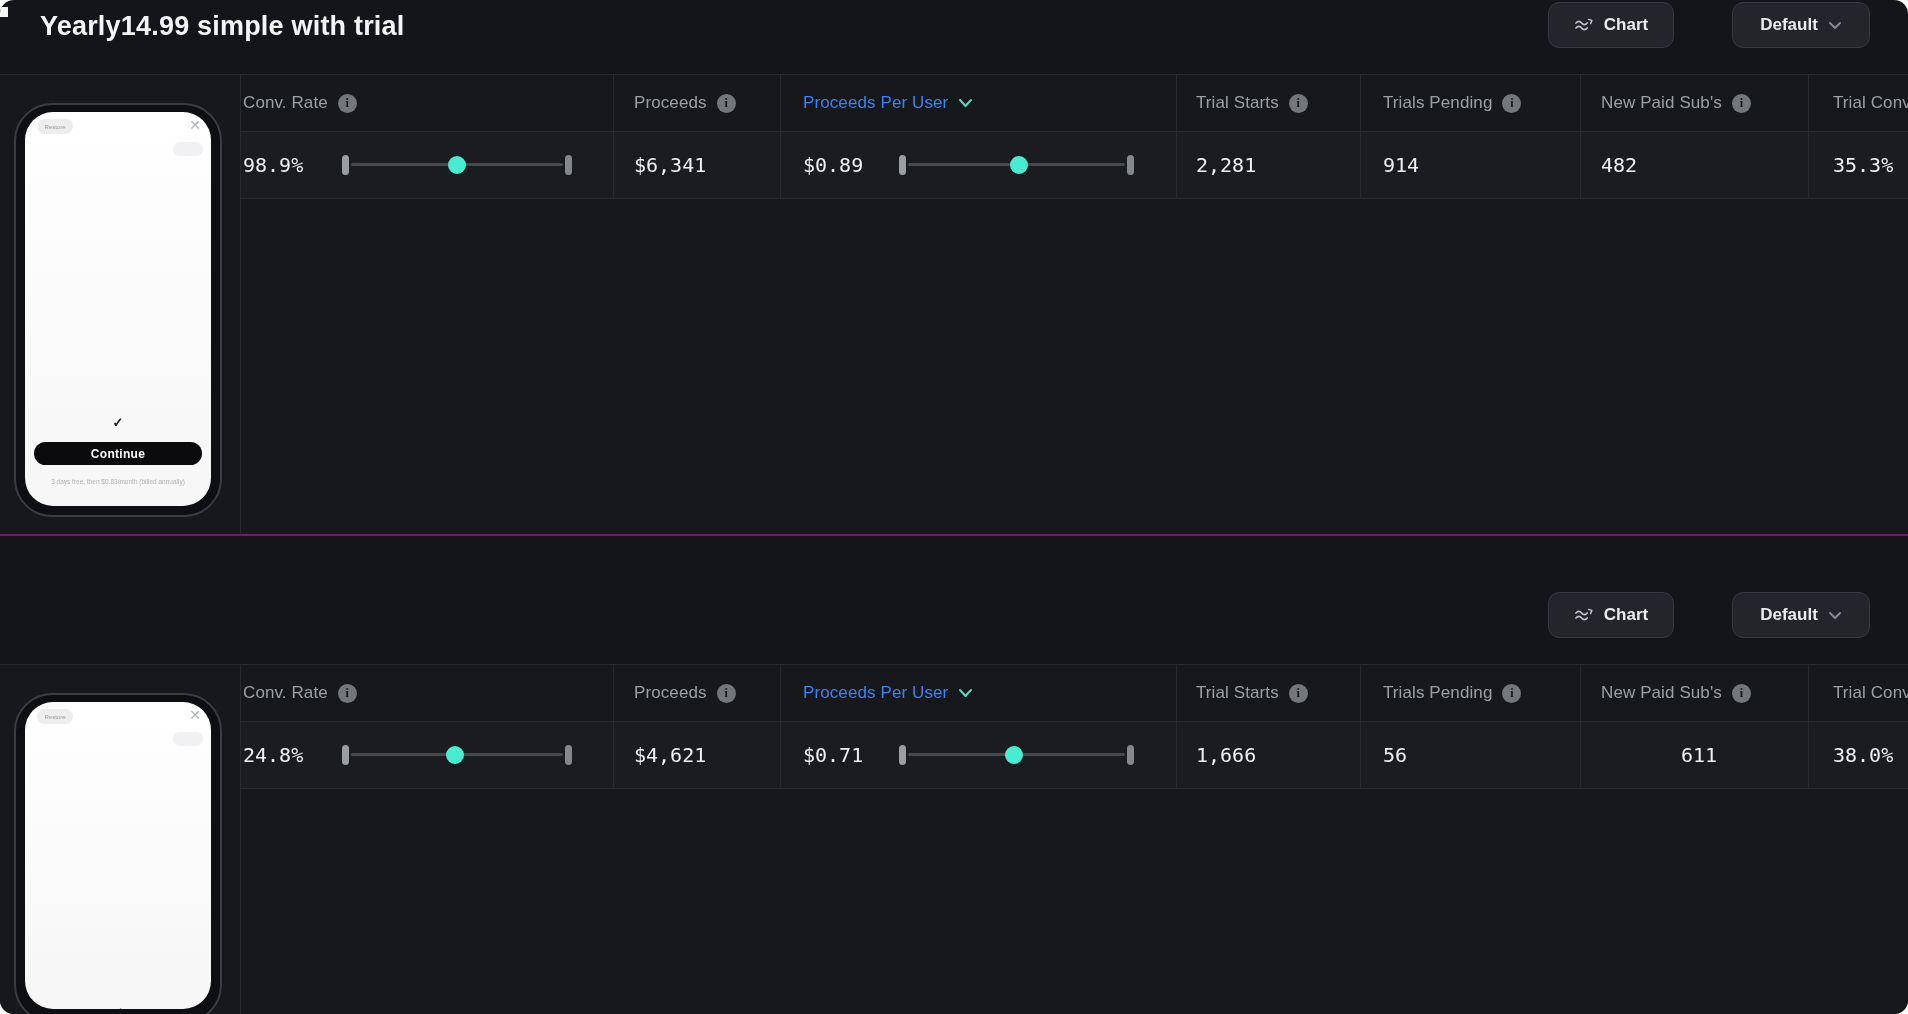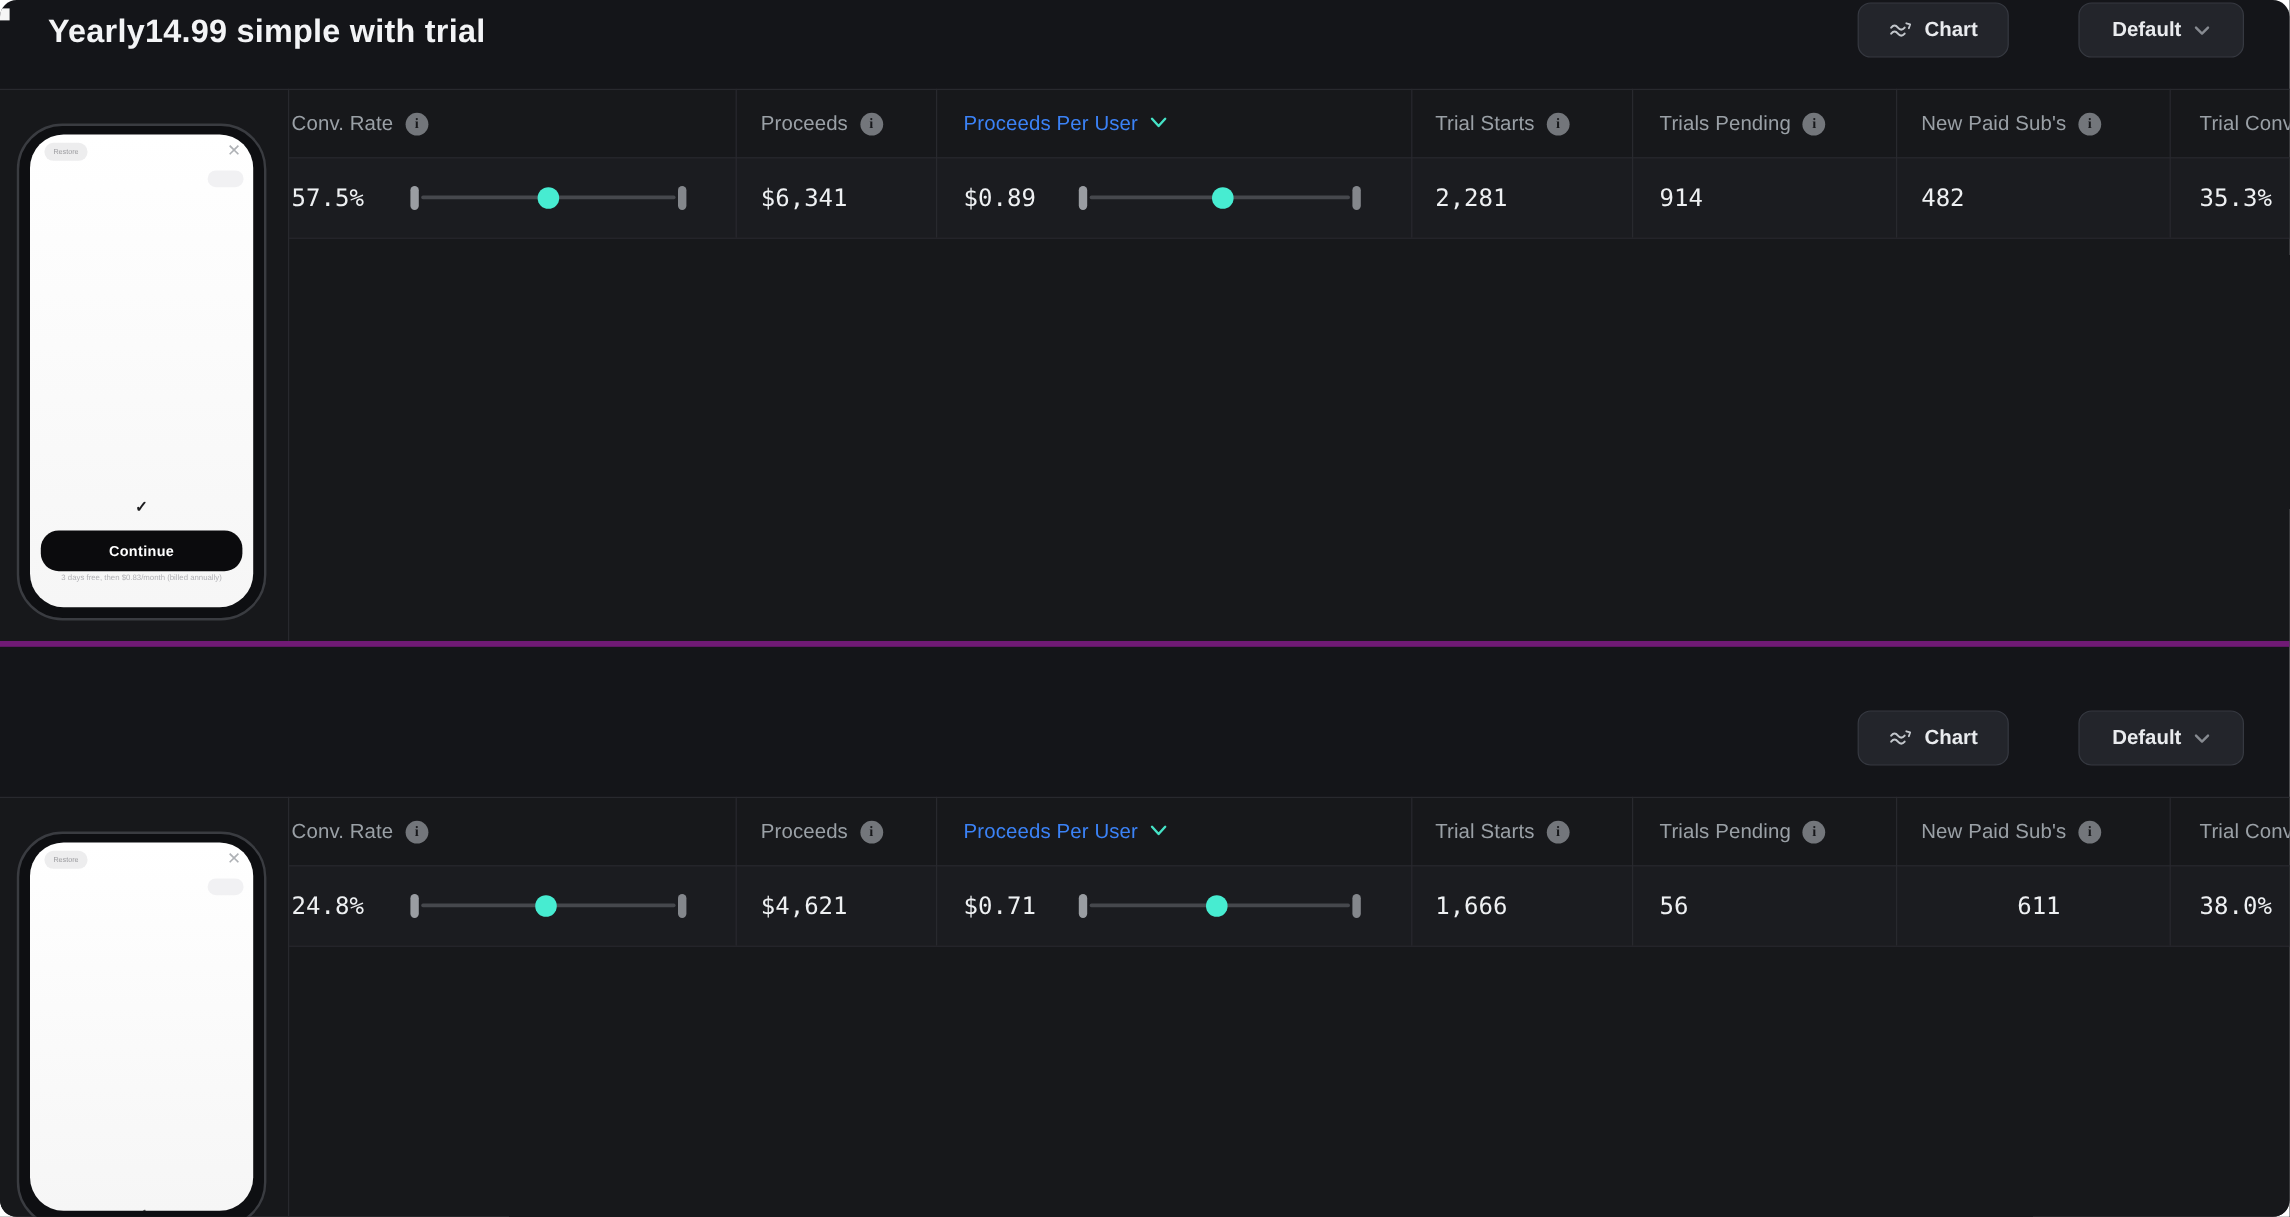--- a/index.html
+++ b/index.html
@@ -1,21 +1,21 @@
 <!DOCTYPE html>
 <html><head>
 <meta charset="utf-8">
 <style>
   html,body{margin:0;padding:0;overflow:hidden;}
   body{width:1908px;height:1014px;background:#ffffff;font-family:"Liberation Sans",sans-serif;}
   .page{position:absolute;inset:0;background:#141519;border-radius:14px;overflow:hidden;}
   .artifact{position:absolute;left:0;top:7px;width:8px;height:10px;background:#f5f5f5;}
 
   .section{position:absolute;left:0;width:1908px;}
-  .s1{top:0;height:534px;border-bottom:5px solid #701a75;}
+  .s1{top:0;height:534px;border-bottom:2px solid #701a75;}
   .s2{top:590px;height:424px;}
 
   .sec-title{position:absolute;left:40px;top:11px;font-size:27px;font-weight:700;color:#f3f4f6;letter-spacing:.2px;white-space:nowrap;}
 
   .btn{position:absolute;top:2px;height:46px;background:#23252b;border:1px solid #363941;border-radius:11px;display:flex;align-items:center;justify-content:center;gap:10px;color:#e9ebee;font-size:17px;font-weight:600;cursor:pointer;box-sizing:border-box;}
   .chart-btn{left:1548px;width:126px;}
   .default-btn{left:1732px;width:138px;}
   .btn svg{display:block;}
 
   .tablebg{position:absolute;left:0;top:74px;right:0;bottom:0;background:#17181b;}
@@ -45,21 +45,21 @@
   .phone{position:absolute;left:14px;top:103px;width:208px;background:#0e0f12;border:2px solid #3a3c41;border-radius:38px;box-sizing:border-box;}
   .s1 .phone{height:414px;}
   .s2 .phone{height:330px;}
   .screen{position:absolute;left:9px;right:9px;top:7px;background:linear-gradient(#ffffff,#f6f6f6);border-radius:28px;overflow:hidden;}
   .s1 .screen{height:394px;}
   .s2 .screen{height:307px;}
   .restore-pill{position:absolute;left:12px;top:7px;width:36px;height:15px;background:#ededee;border-radius:8px;color:#9a9a9e;font-size:6px;display:flex;align-items:center;justify-content:center;cursor:pointer;}
   .close-x{position:absolute;right:10px;top:5px;font-size:14px;color:#aeb1b5;cursor:pointer;}
   .ghost{position:absolute;right:8px;top:30px;width:30px;height:14px;background:#f1f1f3;border-radius:7px;}
   .check{position:absolute;left:0;right:0;top:303px;text-align:center;font-size:13px;color:#1d1d1f;font-weight:700;}
-  .continue-btn{position:absolute;left:9px;right:9px;top:330px;height:34px;background:#0b0b0d;border-radius:15px;color:#ffffff;font-size:12px;font-weight:700;display:flex;align-items:center;justify-content:center;letter-spacing:.3px;cursor:pointer;}
+  .continue-btn{position:absolute;left:9px;right:9px;top:330px;height:23px;background:#0b0b0d;border-radius:15px;color:#ffffff;font-size:12px;font-weight:700;display:flex;align-items:center;justify-content:center;letter-spacing:.3px;cursor:pointer;}
   .fineprint{position:absolute;left:0;right:0;top:366px;text-align:center;font-size:6.5px;color:#b2b2b6;}
 
   .chev-teal{stroke:#45e2c6;}
   .chev-grey{stroke:#878b91;}
 </style>
 </head>
 <body>
 
 <div class="page">
 
@@ -124,21 +124,21 @@
       <span class="info">i</span>
     </div>
     <div class="hcell" style="left:1601px">
       <span class="hlabel">New Paid Sub's</span>
       <span class="info">i</span>
     </div>
     <div class="hcell" style="left:1833px">
       <span class="hlabel">Trial Conversion</span>
     </div>
 
-    <div class="vcell" style="left:243px">57.5%</div>
+    <div class="vcell" style="left:243px">98.9%</div>
     <div class="slider" style="left:342px;width:230px">
       <span class="track"></span>
       <span class="cap capl"></span>
       <span class="cap capr"></span>
       <span class="thumb" style="--pct: 50%;"></span>
     </div>
     <div class="vcell" style="left:634px">$6,341</div>
     <div class="vcell" style="left:803px">$0.89</div>
     <div class="slider" style="left:899px;width:235px">
       <span class="track"></span>

